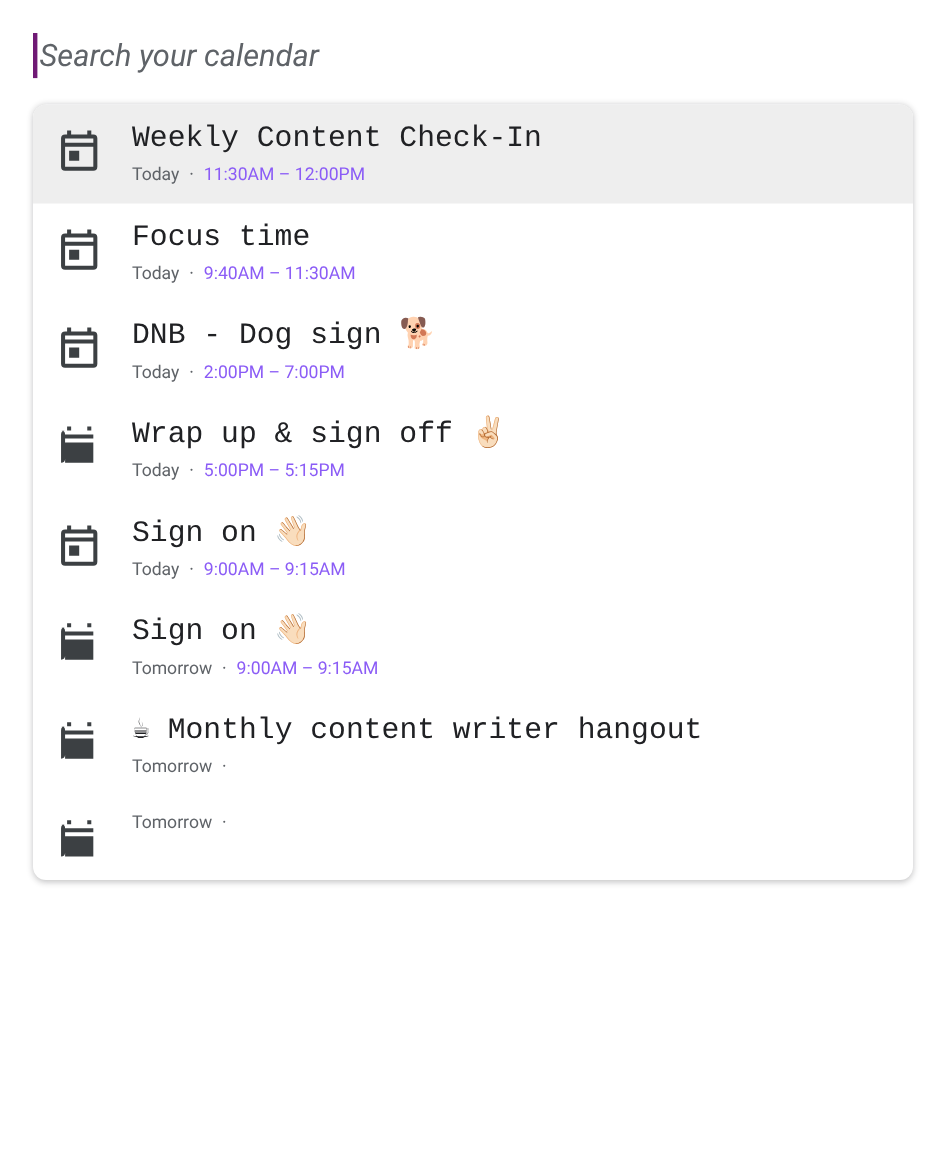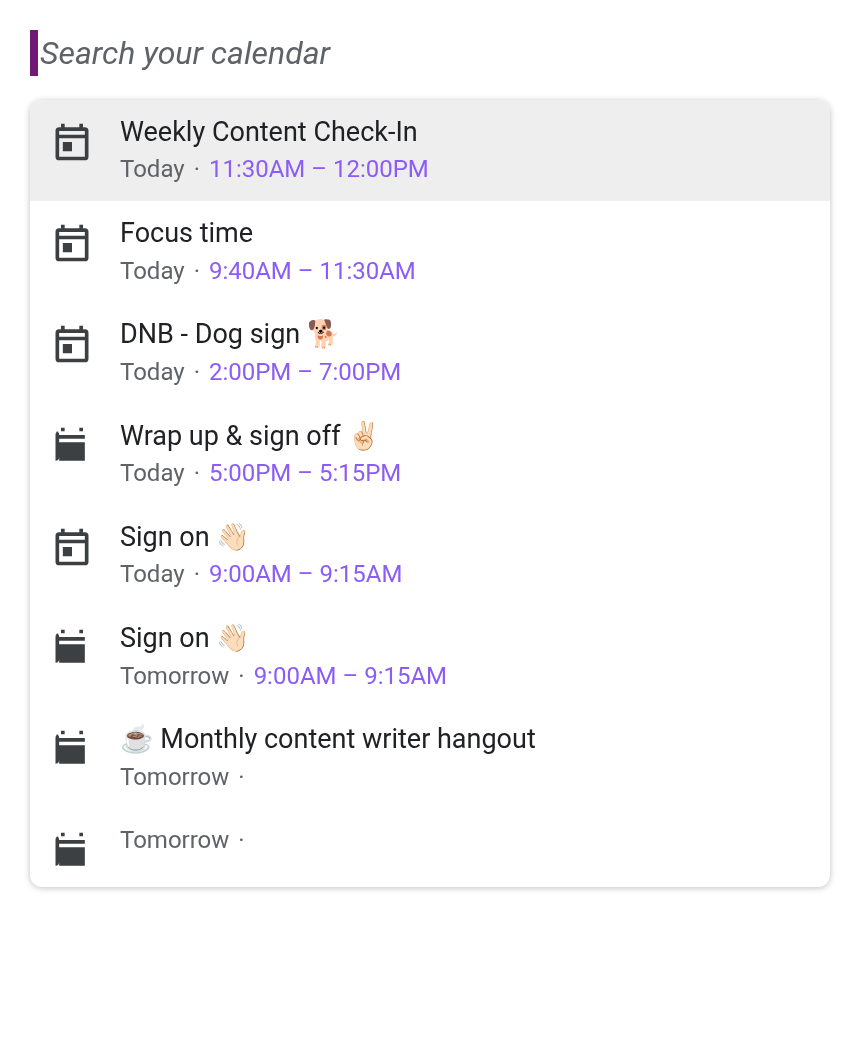--- a/index.html
+++ b/index.html
@@ -9,26 +9,26 @@
       width: 860px;
       height: 1056px;
     }
     .container {
       padding: 30px 30px 0 30px;
     }
     .search-input {
       width: 100%;
       border: none;
       outline: none;
-      font-size: 32px;
+      font-size: 28px;
       font-style: italic;
       color: #202124;
       font-family: inherit;
       padding: 4px 0 4px 2px;
-      border-left: 8px solid #701a75;
+      border-left: 4px solid #701a75;
       margin-bottom: 24px;
     }
     .search-input::placeholder {
       color: #5f6368;
       font-style: italic;
     }
     .results-card {
       background: #fff;
       border-radius: 12px;
       box-shadow: 0 1px 6px rgba(32,33,36,0.28);
@@ -63,23 +63,24 @@
       display: flex;
       flex-direction: column;
       gap: 2px;
       min-width: 0;
     }
     .result-title {
       font-size: 27px;
       font-weight: 400;
       color: #202124;
       line-height: 1.35;
+      font-family: Liberation Mono, monospace;
     }
     .result-meta {
-      font-size: 24px;
+      font-size: 16px;
       color: #5f6368;
       line-height: 1.45;
       display: flex;
       flex-wrap: wrap;
       gap: 0;
     }
     .result-day { color: #5f6368; }
     .result-dot { color: #5f6368; padding: 0 9px; }
     .result-time { color: #8b5cf6; }
   </style>

